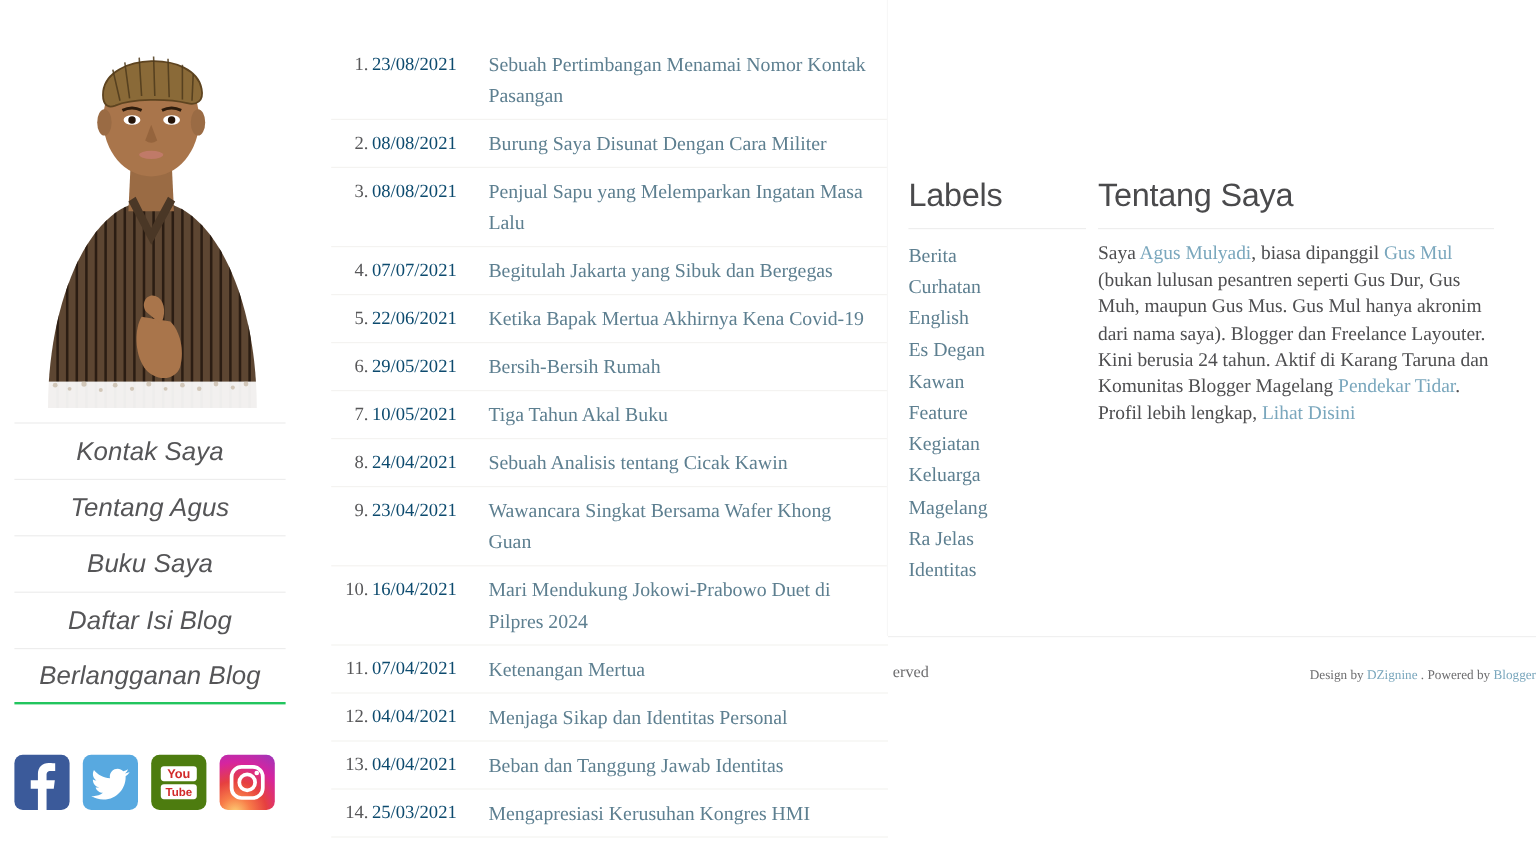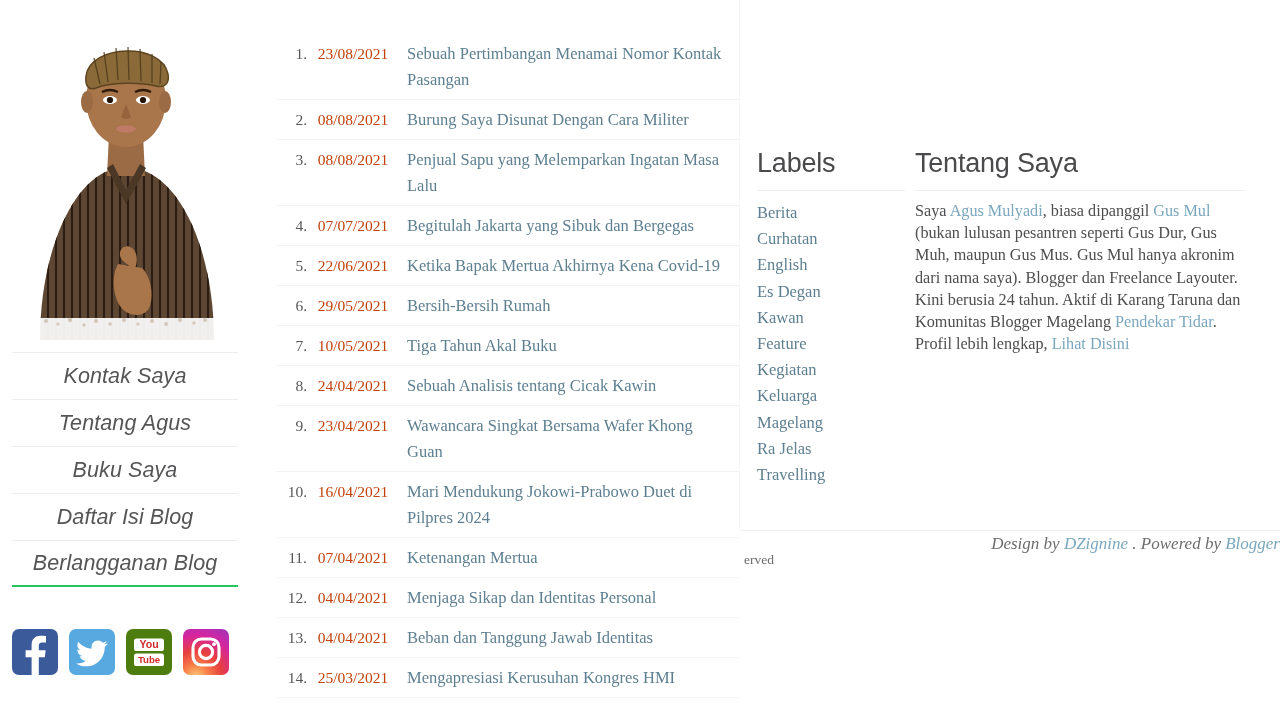--- a/index.html
+++ b/index.html
@@ -72,24 +72,23 @@
     flex: 0 0 34px;
     font-size: 15.5px;
     color: #58585a;
     line-height: 25px;
     padding-right: 3px;
   }
   .post-date {
     width: 86px;
     flex: 0 0 86px;
     font-size: 15.5px;
-    color: #c2410c;
+    color: #0c4a6e;
     line-height: 25px;
     white-space: nowrap;
-    text-align: center;
   }
   .post-title {
     flex: 1 1 auto;
     font-size: 16.5px;
     color: #5d7f90;
     line-height: 26px;
     padding-left: 11px;
     padding-right: 8px;
     cursor: pointer;
   }
@@ -133,24 +132,23 @@
     position: absolute; left: 740px; top: 530px;
     width: 540px; height: 60px;
     border-top: 1px solid #f0f0f0;
   }
   .foot-left {
     position: absolute; left: 4px; top: 21px;
     font-size: 13.5px; color: #6d6d6f;
     white-space: nowrap;
   }
   .foot-right {
-    position: absolute; right: 0px; top: 3px;
-    font-size: 17px; color: #6d6d6f;
+    position: absolute; right: 0px; top: 26px;
+    font-size: 11px; color: #6d6d6f;
     white-space: nowrap;
-    font-style: italic;
   }
   .foot-right a { color: #7aa7bd; text-decoration: none; cursor: pointer; }
 
   
   #seam {
     position: absolute; left: 739px; top: 0; width: 1px; height: 530px;
     background: #f7f7f7;
   }
 </style>
 </head>
@@ -388,21 +386,21 @@
     <a class="label-link">Berita</a>
     <a class="label-link">Curhatan</a>
     <a class="label-link">English</a>
     <a class="label-link">Es Degan</a>
     <a class="label-link">Kawan</a>
     <a class="label-link">Feature</a>
     <a class="label-link">Kegiatan</a>
     <a class="label-link">Keluarga</a>
     <a class="label-link">Magelang</a>
     <a class="label-link">Ra Jelas</a>
-    <a class="label-link">Travelling</a>
+    <a class="label-link">Identitas</a>
   </div>
 
   <div id="about">
     <div class="widget-title">Tentang Saya</div>
     <p class="about-body"><span>Saya </span><a>Agus Mulyadi</a><span>, biasa dipanggil </span><a>Gus Mul</a><span> (bukan lulusan pesantren seperti Gus Dur, Gus Muh, maupun Gus Mus. Gus Mul hanya akronim dari nama saya). Blogger dan Freelance Layouter. Kini berusia 24 tahun. Aktif di Karang Taruna dan Komunitas Blogger Magelang </span><a>Pendekar Tidar</a><span>. Profil lebih lengkap, </span><a>Lihat Disini</a></p>
   </div>
 
   <div id="footer">
     <div class="foot-left">erved</div>
     <div class="foot-right"><span>Design by </span><a>DZignine</a><span> . Powered by </span><a>Blogger</a></div>

